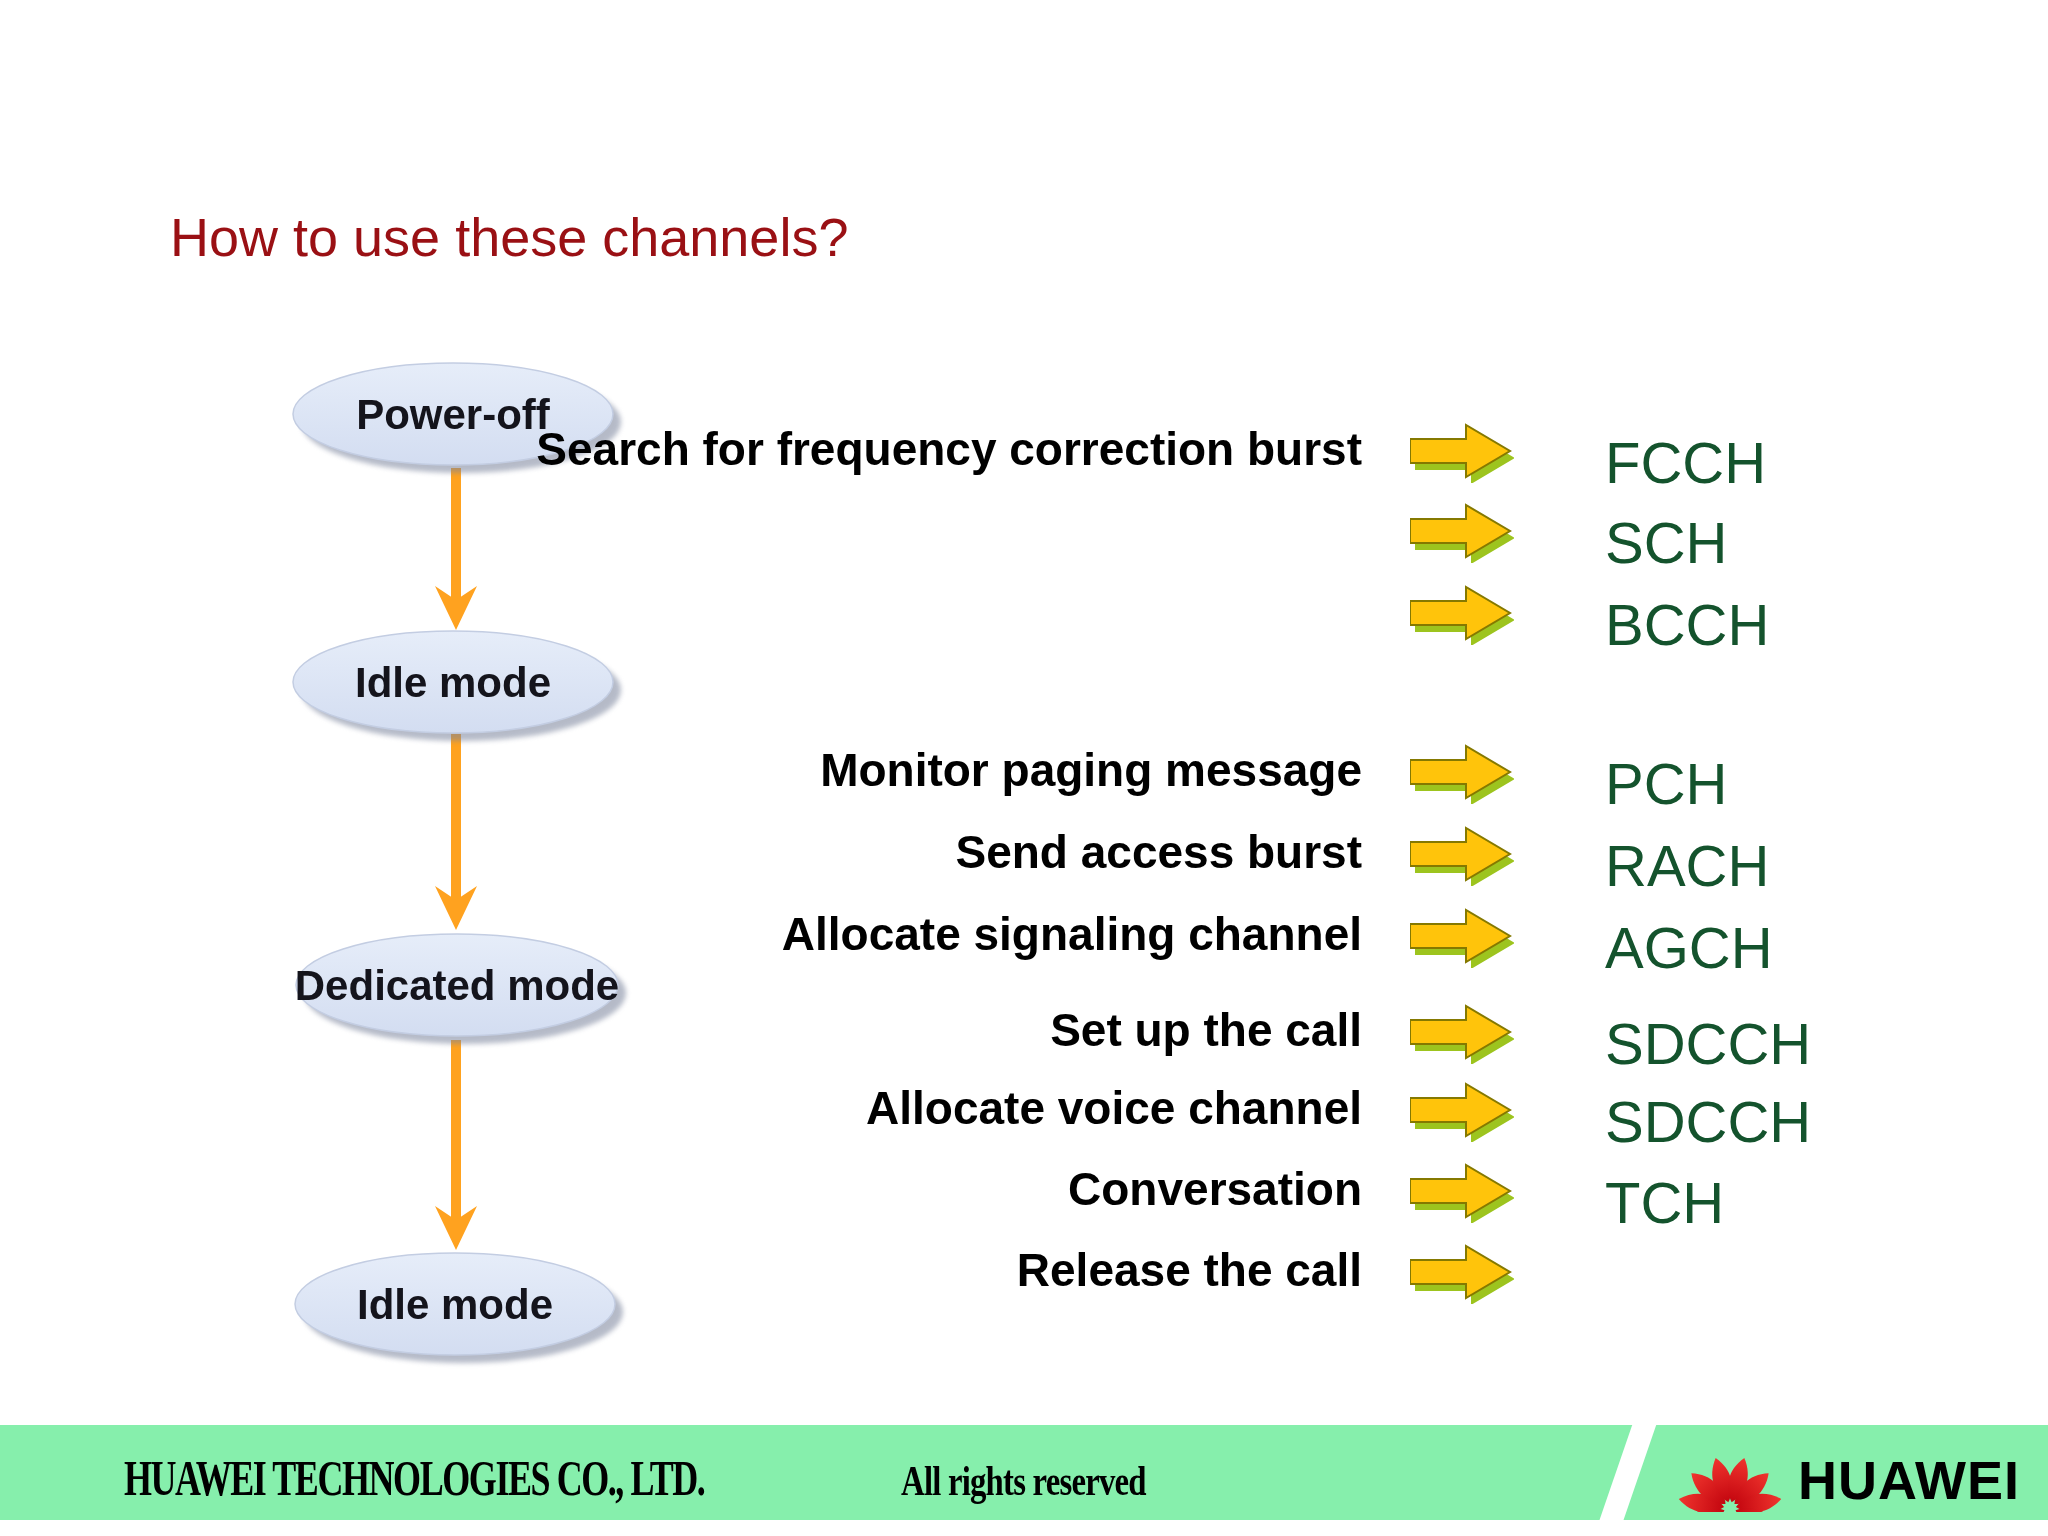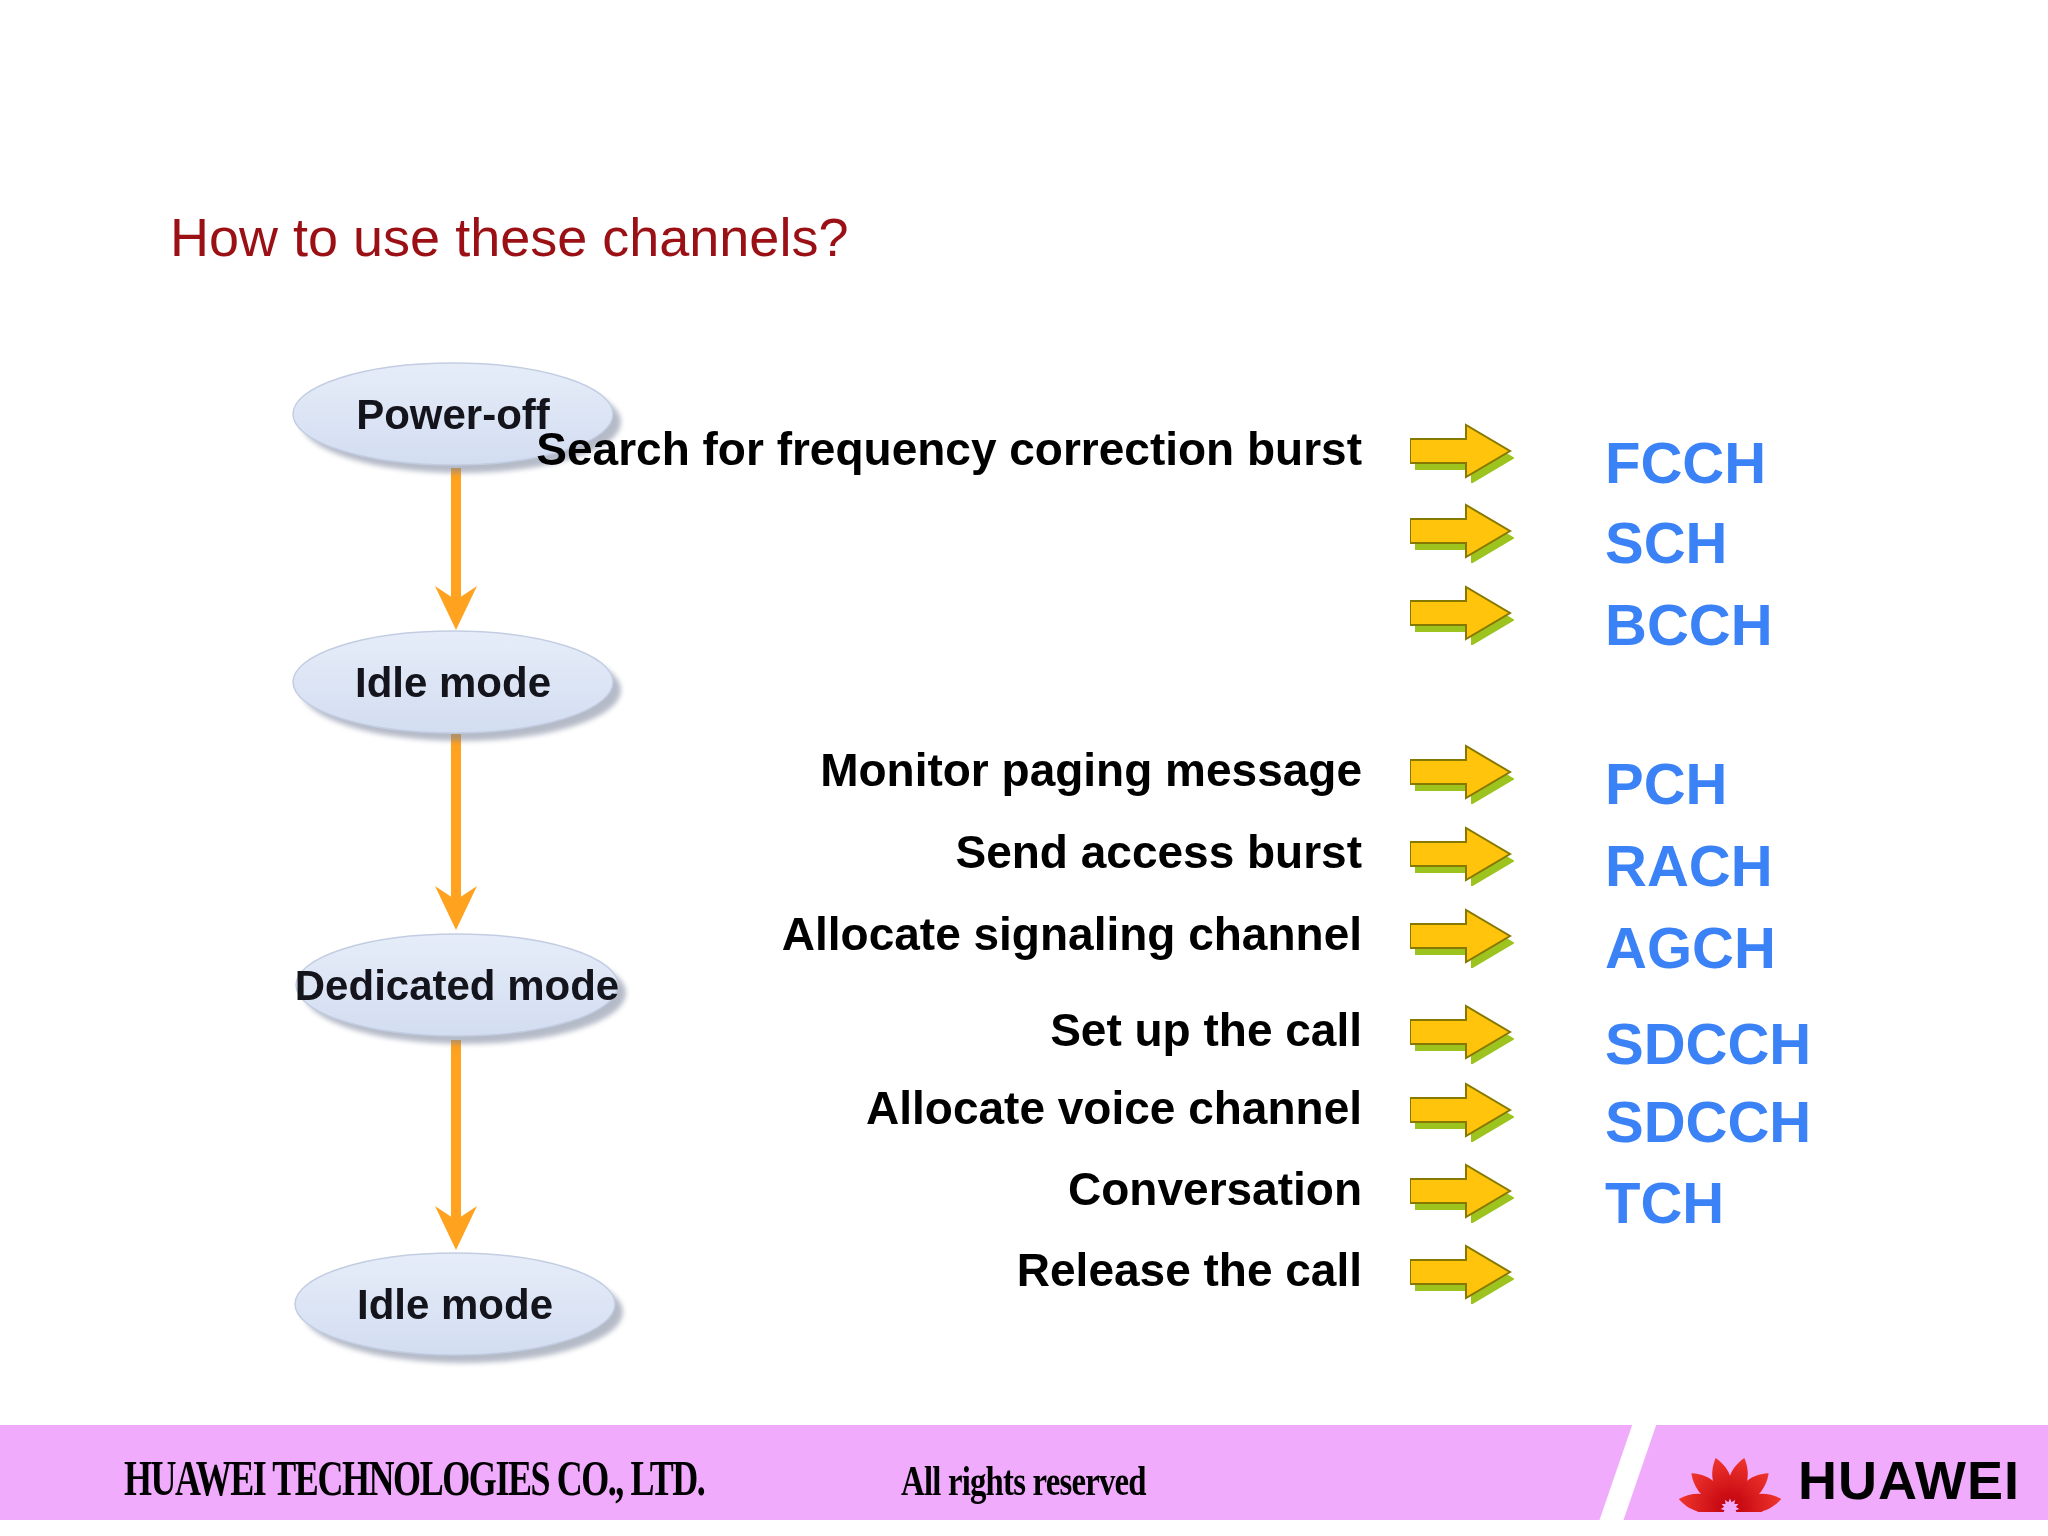--- a/index.html
+++ b/index.html
@@ -16,28 +16,28 @@
   }
   
   .step-action{
     left:0;width:1362px;text-align:right;
     height:60px;line-height:60px;
     font-size:46px;font-weight:700;color:#000;
     white-space:nowrap;
   }
   .step-channel{
     left:1605px;height:70px;line-height:70px;
-    font-size:58px;font-weight:700;color:#3b82f6;
+    font-size:58px;font-weight:400;color:#14532d;
     white-space:nowrap;
   }
   .step-arrow{left:1410px;width:104px;height:64px;}
   
   #footer{
     left:0;top:1425px;width:2048px;height:95px;
-    background:#f0abfc;
+    background:#86efac;
   }
   #footer-company{
     left:124px;top:24px;
     font-family:"Liberation Serif",serif;font-weight:700;
     font-size:50px;color:#000;letter-spacing:-2px;
     transform:scaleX(0.72);transform-origin:left center;
     white-space:nowrap;
   }
   #footer-rights{
     left:901px;top:32px;

